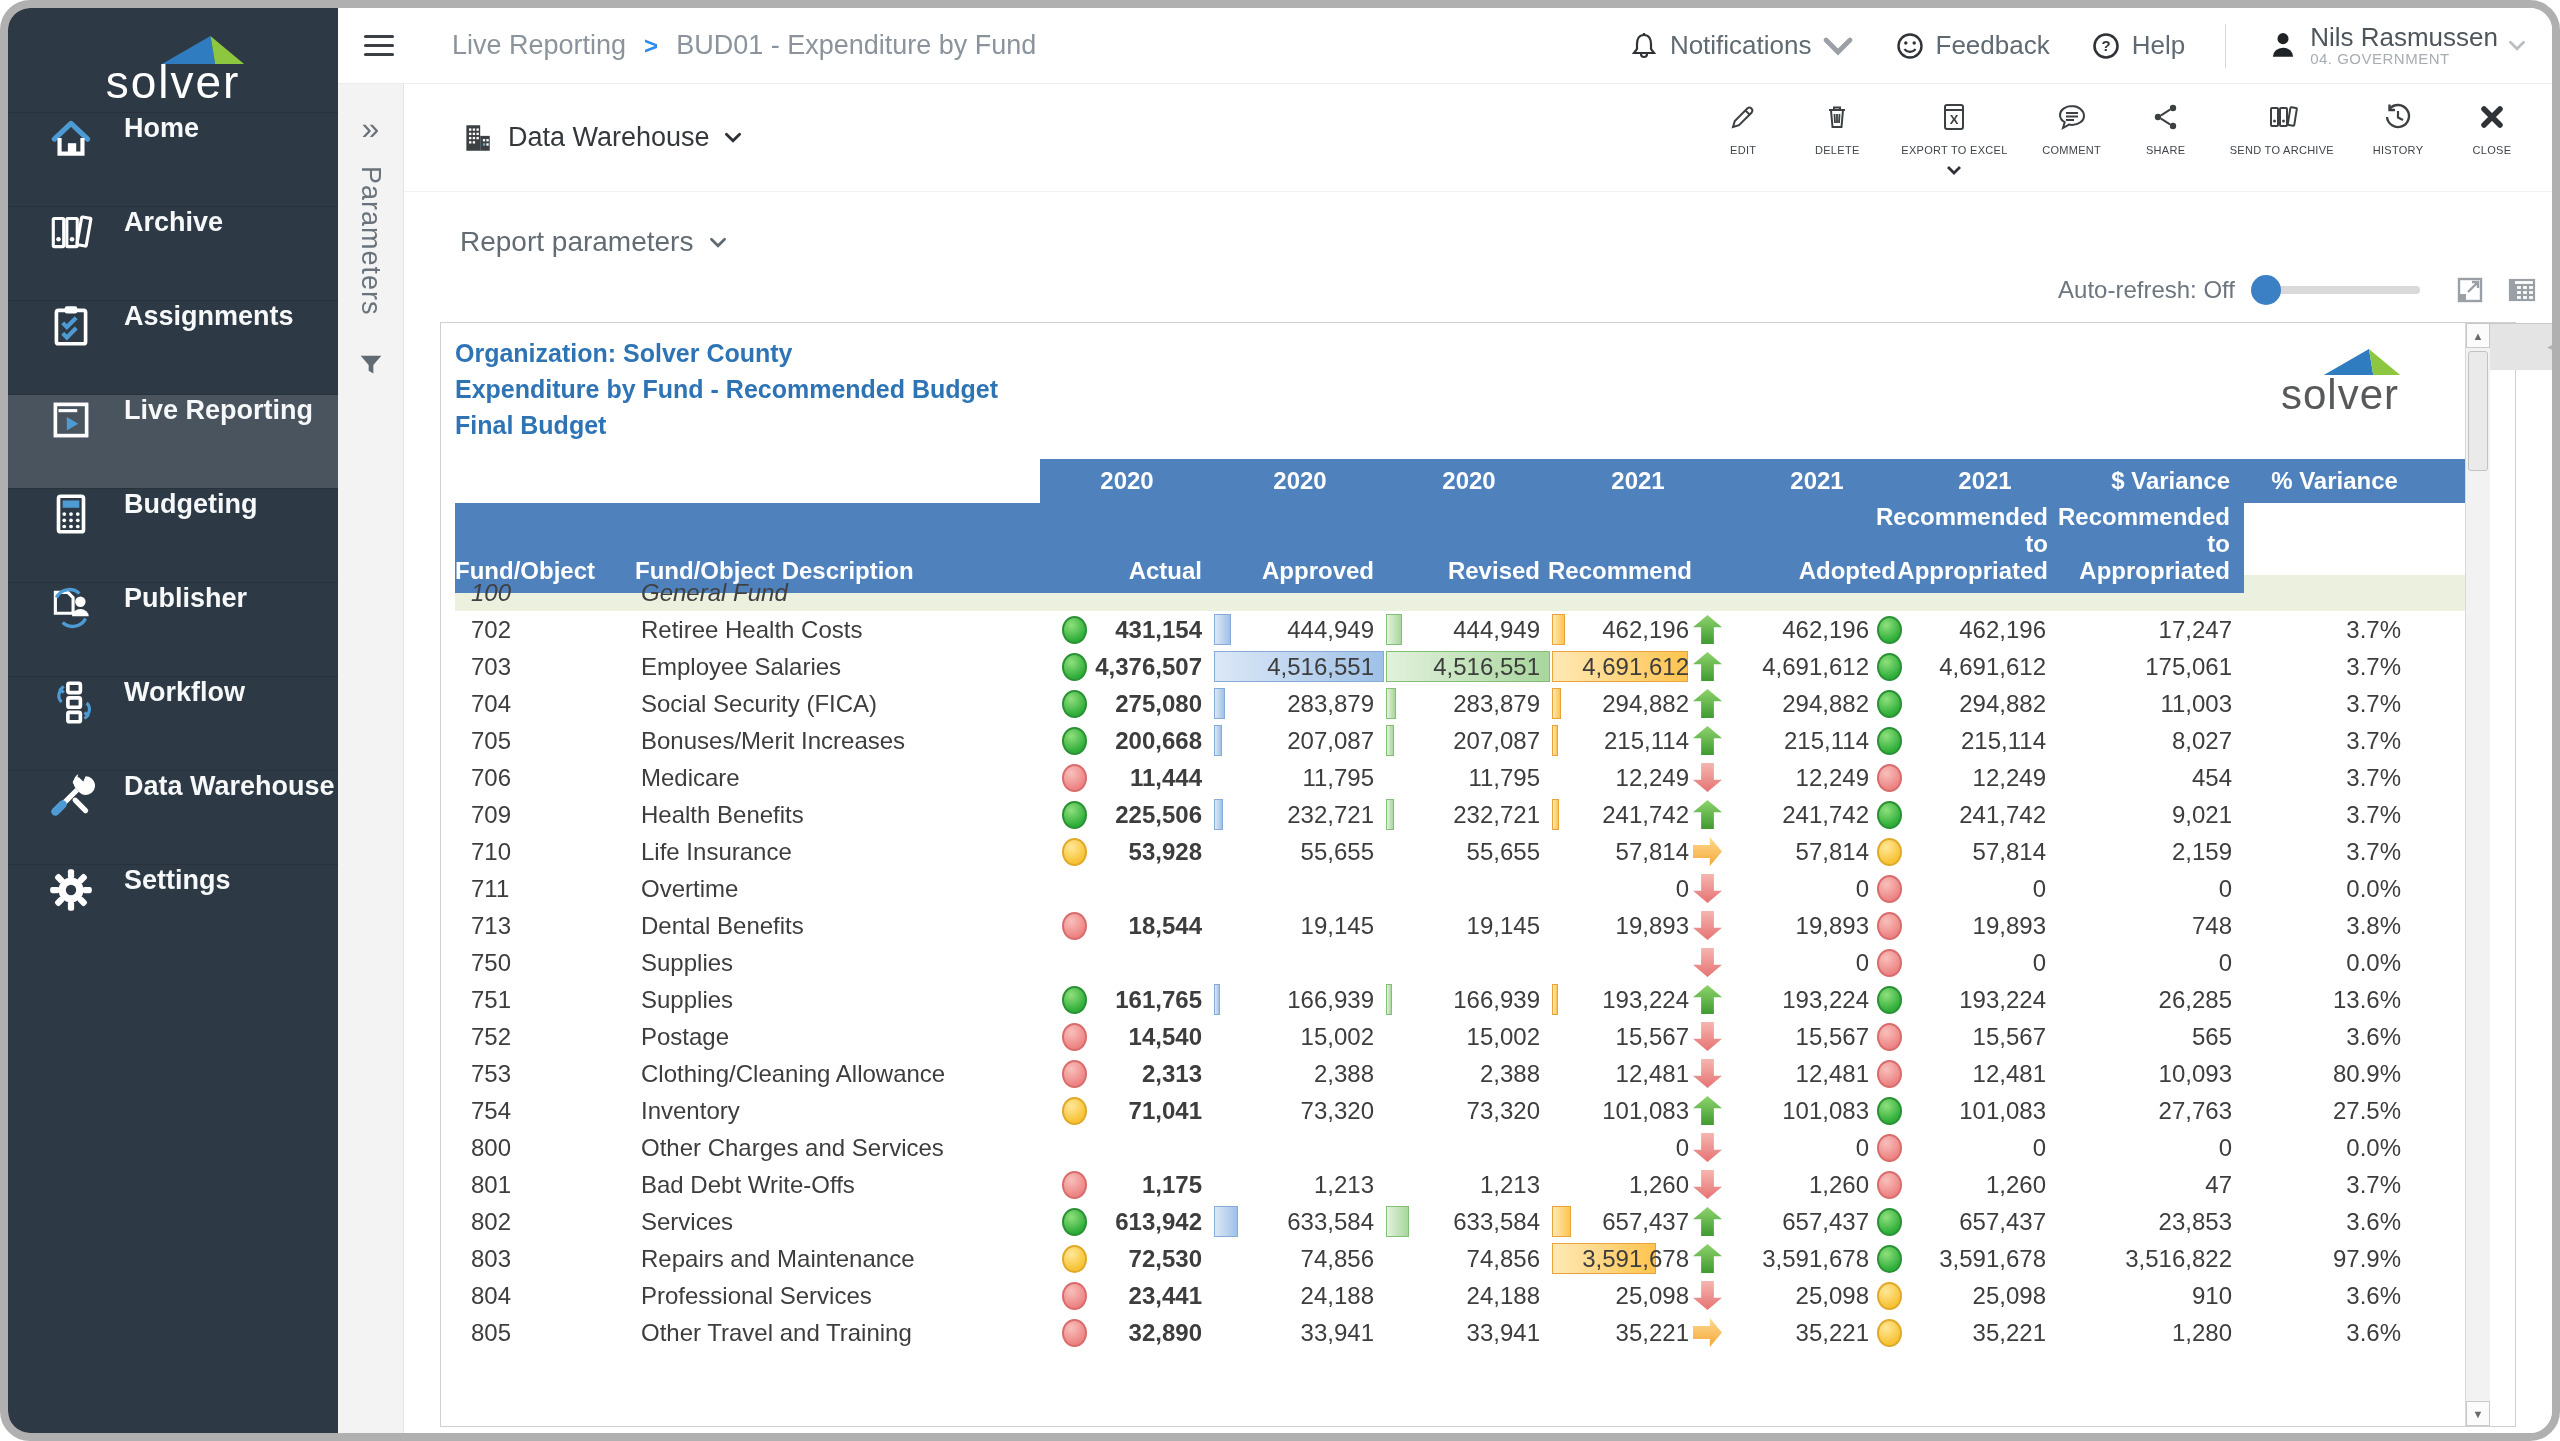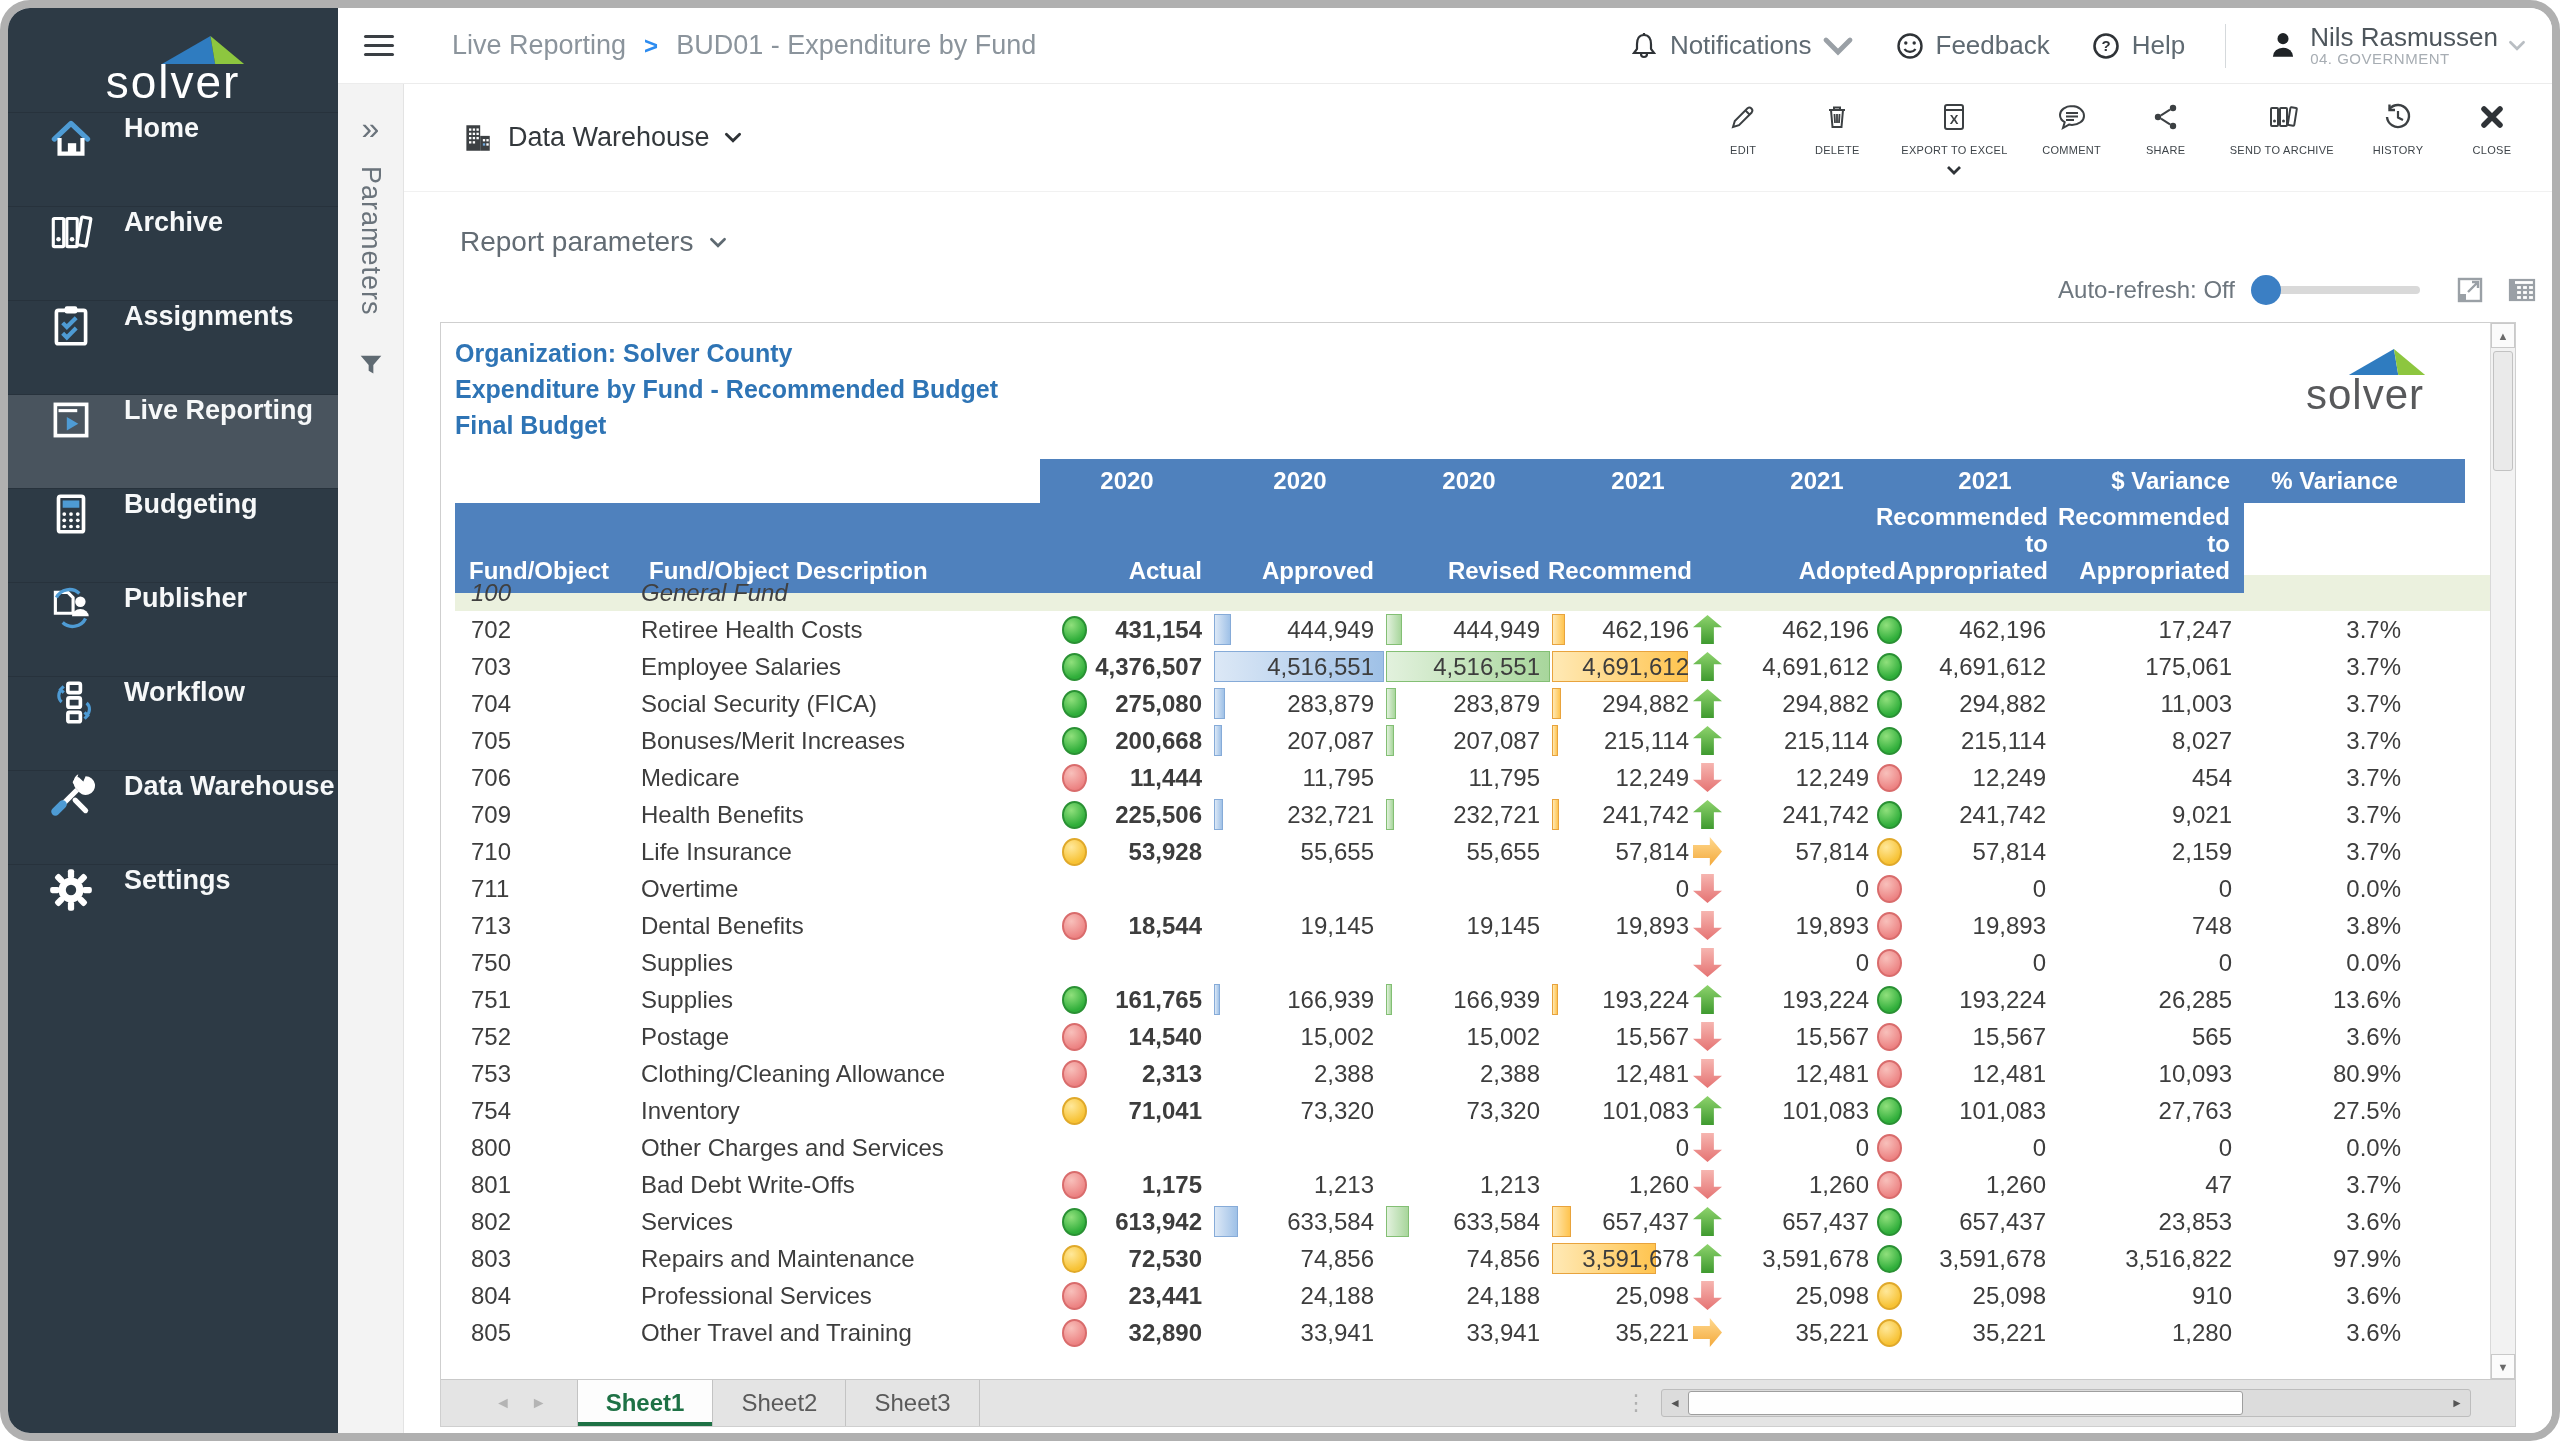--- a/index.html
+++ b/index.html
@@ -54,39 +54,39 @@
   .action-caret { width:16px; height:10px; margin-top:2px; }
 
   .report-params { display:flex; align-items:center; gap:16px; margin:34px 0 0 56px; font-size:28px; color:#636c74; cursor:pointer; }
   .refresh-row { display:flex; align-items:center; justify-content:flex-end; gap:20px; padding:16px 14px 10px 0; }
   .refresh-label { font-size:24px; color:#6d767e; }
   .slider { width:165px; height:8px; background:#d9d9d9; border-radius:4px; position:relative; margin-right:14px; cursor:pointer; }
   .knob { width:30px; height:30px; border-radius:50%; background:#3b7fc4; position:absolute; left:-4px; top:-11px; }
   .rf-icon { width:32px; height:32px; cursor:pointer; }
 
   
-  .report-card { flex:1; margin:6px 36px 2px 36px; border:1px solid #cfcfcf; display:flex; flex-direction:column; min-height:0; background:#ffffff; }
+  .report-card { flex:1; margin:6px 36px 2px 36px; border:1px solid #cfcfcf; display:flex; flex-direction:row; min-height:0; background:#ffffff; }
   .report-view { flex:1; display:flex; min-height:0; }
   .report-body { flex:1; overflow:hidden; position:relative; padding:12px 0 0 14px; }
   .rtitle { font-size:25px; font-weight:bold; color:#2e74b5; line-height:36px; }
   .rtitles { margin-bottom:16px; }
   .rlogo { position:absolute; top:26px; right:64px; display:flex; flex-direction:column; align-items:center; }
   .rlogo .logo-tri { width:78px; height:26px; margin:0 0 -4px 44px; }
   .rlogo .rlogo-text { color:#58595b; font-size:42px; letter-spacing:1px; }
 
   .trow { display:grid; grid-template-columns:180px 405px 174px 172px 166px 172px 186px 150px 184px 221px; }
   .c { position:relative; display:flex; align-items:center; font-size:24px; color:#3d3d3d; min-width:0; }
   .year-row { height:44px; }
   .year-row .c { background:#4f81bd; color:#fff; font-weight:bold; justify-content:center; }
   .year-row .c.blank { background:transparent; }
   .year-row .c.varh { justify-content:flex-end; padding-right:14px; }
   .year-row .c.varh2 { justify-content:center; padding-right:40px; }
   .head-row { height:72px; }
   .head-row .c { background:#4f81bd; color:#fff; font-weight:bold; align-items:flex-end; padding-bottom:9px; line-height:27px; }
-  .head-row .c.l { padding-left:14px; }
+  .head-row .c.l { padding-left:0; }
   .head-row .c.r { justify-content:flex-end; text-align:right; }
   .group-row { height:36px; background:#ebf1de; }
   .group-row .c { font-style:italic; color:#404040; }
   .data-row { height:37px; }
   .cell-code { padding-left:16px; }
   .cell-desc { padding-left:6px; }
   .v { white-space:nowrap; }
   .dot { width:25px; height:28px; border-radius:50%; flex-shrink:0; }
   .dot.green { background:radial-gradient(circle at 35% 30%, #90e07c, #2fae3a 72%); border:2px solid #2a9134; }
   .dot.yellow { background:radial-gradient(circle at 35% 30%, #ffe89a, #f7c234 72%); border:2px solid #e0a92a; }

